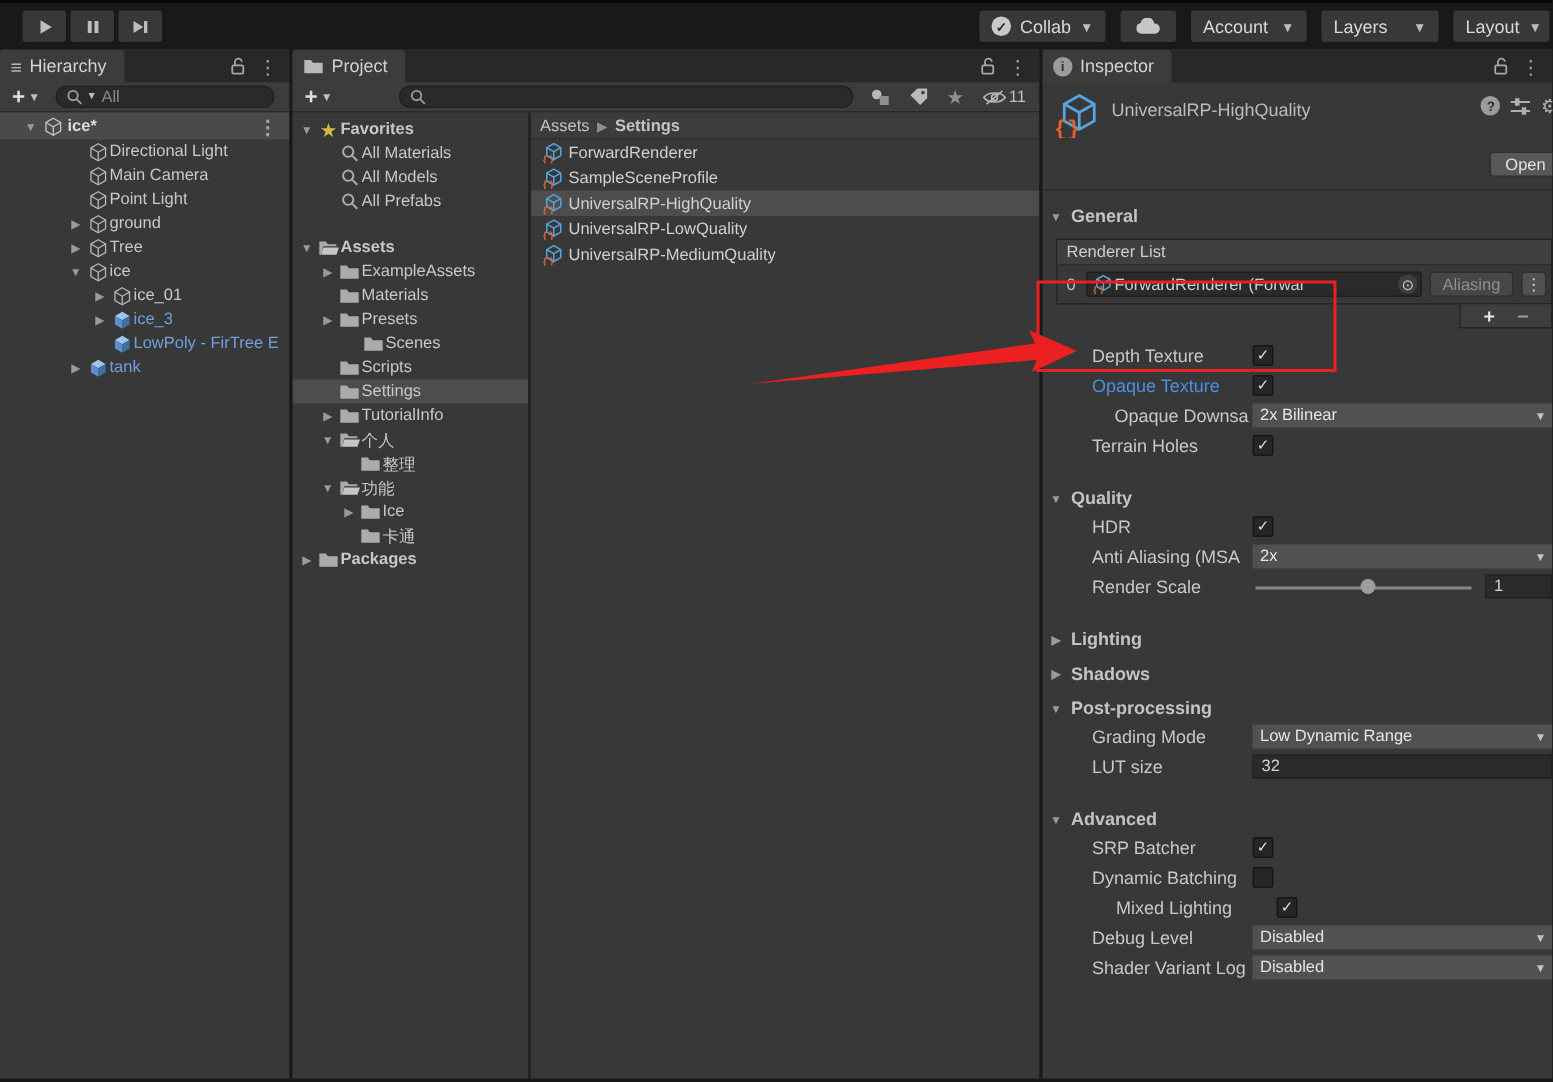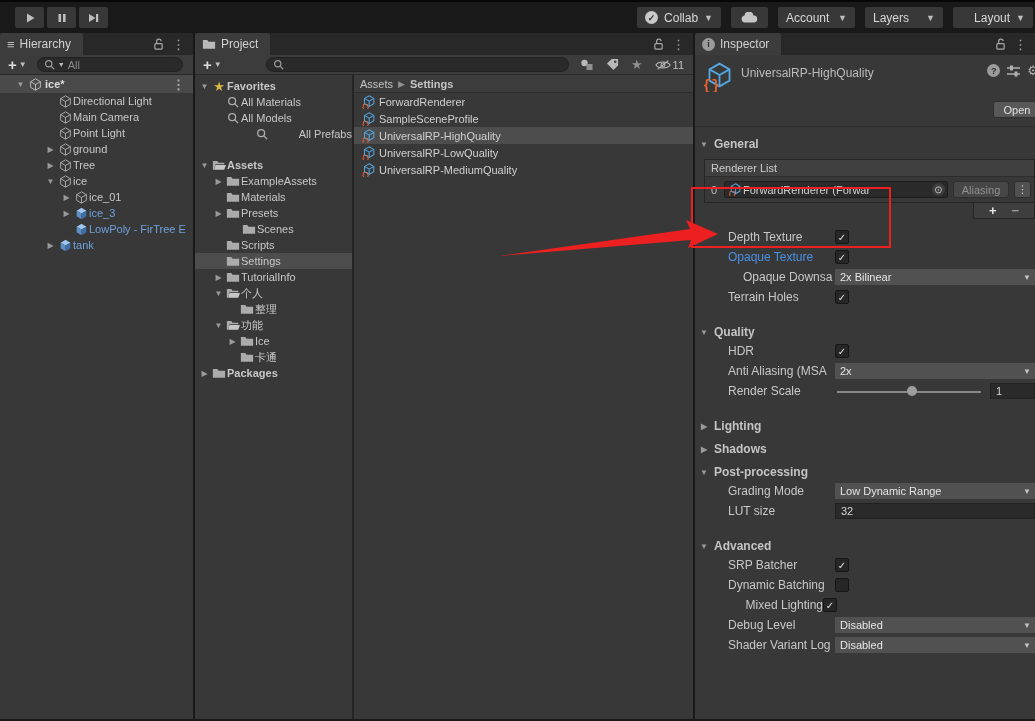--- a/index.html
+++ b/index.html
@@ -136,21 +136,21 @@
         </svg>
     </div>
     <div class="topdrop" style="width:77px;justify-content:space-between">
       <span>Account</span>
       <span class="caret">▼</span>
     </div>
     <div class="topdrop" style="width:78px;justify-content:space-between">
       <span>Layers</span>
       <span class="caret">▼</span>
     </div>
-    <div class="topdrop" style="width:80px;justify-content:flex-end">
+    <div class="topdrop" style="width:64px;justify-content:flex-start">
       <span>Layout</span>
       <span class="caret">▼</span>
     </div>
   </div>
 </div>
 
 <div class="main">
 
   <div class="panel panel-hierarchy">
     <div class="tabbar">
@@ -369,21 +369,21 @@
           <div class="prow" style="padding-left: 17px;">
             <span class="arr"></span>
             <span class="ticon">
               <svg width="12" height="12" viewBox="0 0 14 14" fill="none" stroke="#afafaf" stroke-width="1.5">
                 <circle cx="6" cy="6" r="4"></circle>
                 <path d="M9 9 L13 13"></path>
               </svg>
             </span>
             <span class="tlabel">All Models</span>
           </div>
-          <div class="prow" style="padding-left: 17px; justify-content: space-between;">
+          <div class="prow" style="padding-left: 17px;">
             <span class="arr"></span>
             <span class="ticon">
               <svg width="12" height="12" viewBox="0 0 14 14" fill="none" stroke="#afafaf" stroke-width="1.5">
                 <circle cx="6" cy="6" r="4"></circle>
                 <path d="M9 9 L13 13"></path>
               </svg>
             </span>
             <span class="tlabel">All Prefabs</span>
           </div>
           <div class="pspacer"></div>
@@ -753,21 +753,21 @@
           <span class="fld">
             <span class="checkbox">✓</span>
           </span>
         </div>
         <div class="irow" style="padding-left: 33px;">
           <span class="lbl" style="width:107px">Dynamic Batching</span>
           <span class="fld">
             <span class="checkbox"></span>
           </span>
         </div>
-        <div class="irow" style="padding-left: 21px; text-align: right;">
+        <div class="irow" style="padding-left: 49px;">
           <span class="lbl" style="width:107px">Mixed Lighting</span>
           <span class="fld">
             <span class="checkbox">✓</span>
           </span>
         </div>
         <div class="irow" style="padding-left: 33px;">
           <span class="lbl" style="width:107px">Debug Level</span>
           <span class="fld">
             <span class="dropdown">
               <span class="dval">Disabled</span>

